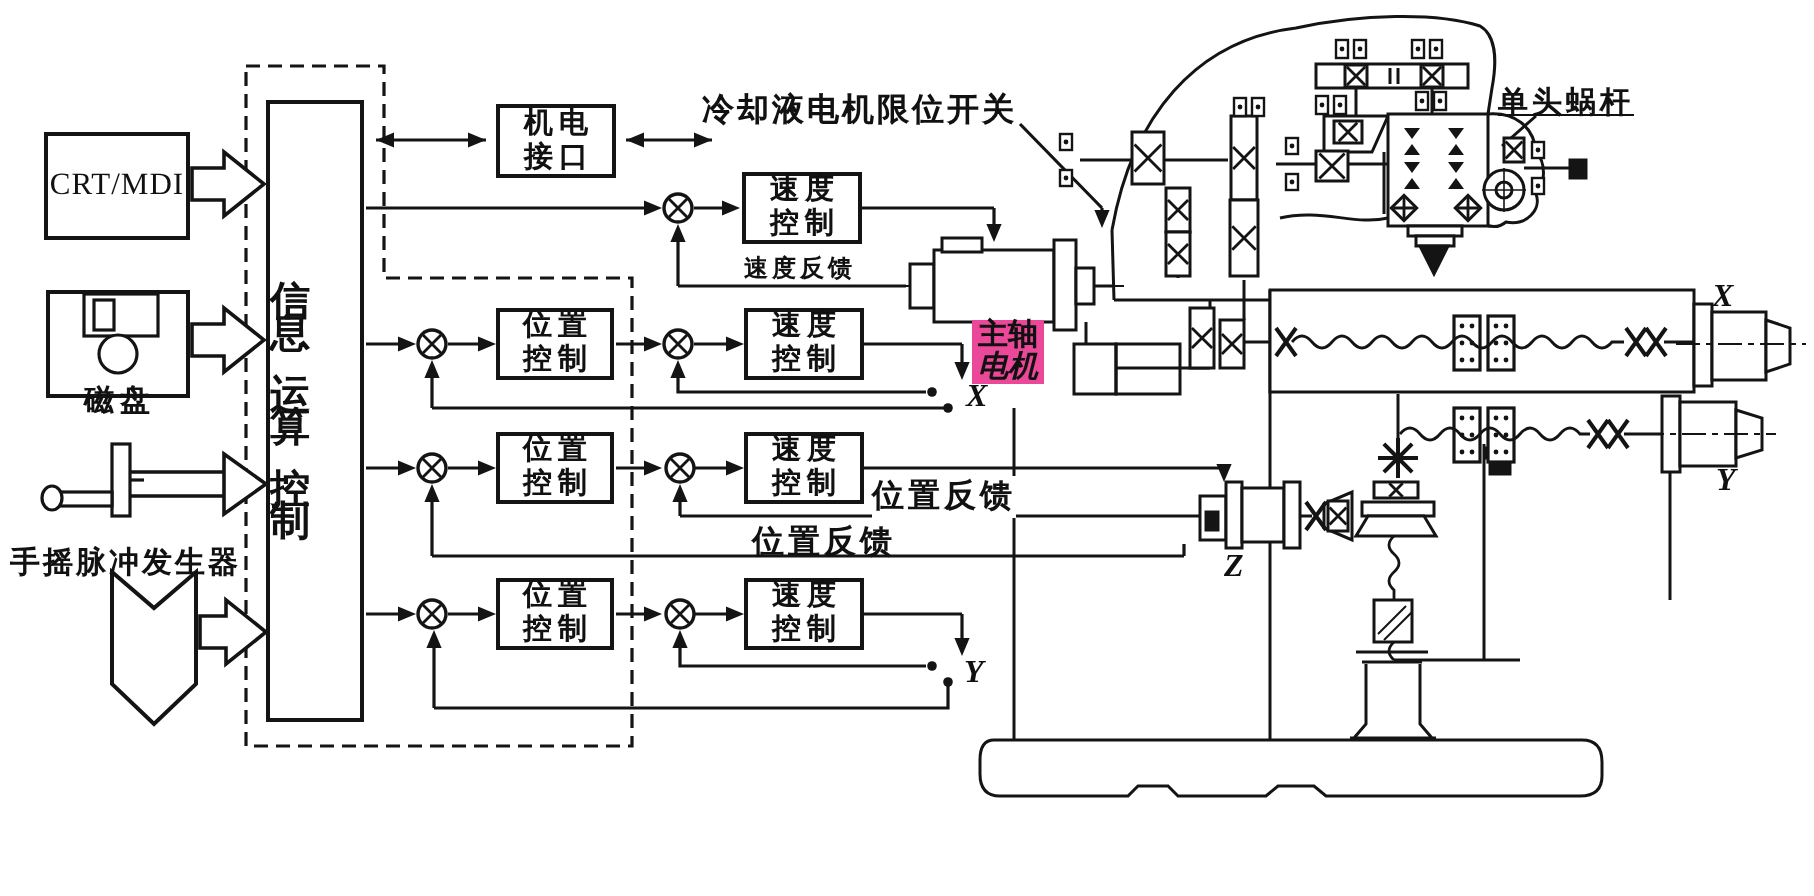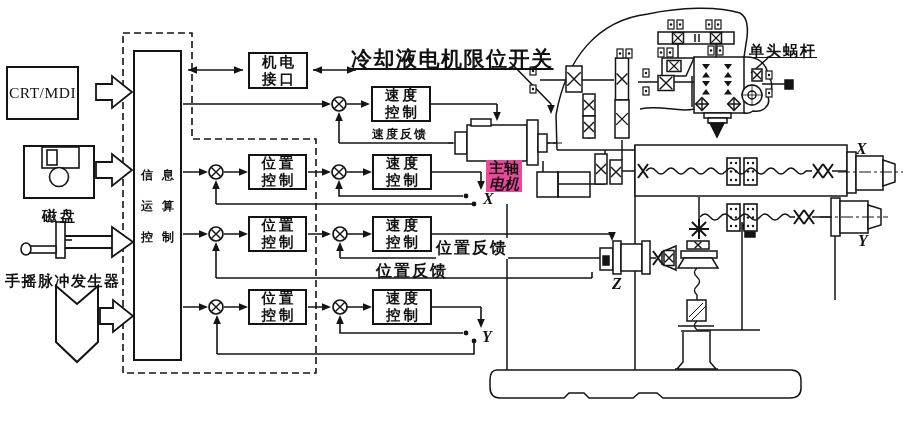--- a/index.html
+++ b/index.html
@@ -5,21 +5,21 @@
   html,body{margin:0;padding:0;background:#e8e8e8;}
   .stage{position:relative;width:907px;height:448px;background:#fff;overflow:hidden;
          font-family:"Liberation Serif","DejaVu Serif",serif;color:#111;}
   svg{position:absolute;left:0;top:0;z-index:1;}
   .box{position:absolute;z-index:2;border:2px solid #141414;background:#fff;
        display:flex;flex-direction:column;align-items:center;justify-content:center;
        font-weight:bold;}
   .box .l{font-size:14.5px;line-height:17px;letter-spacing:3px;margin-right:-3px;white-space:nowrap;}
   .ctrlbox{position:absolute;z-index:2;border:2.5px solid #141414;background:#fff;
        display:flex;flex-direction:column;align-items:center;justify-content:center;gap:15px;font-weight:bold;}
-  .ctrlbox .l{font-size:12px;letter-spacing:9px;margin-right:-9px;line-height:16px;}
+  .ctrlbox .l{font-size:20px;letter-spacing:9px;margin-right:-9px;line-height:16px;}
   .lbl{position:absolute;z-index:2;font-weight:bold;white-space:nowrap;}
   .ax{position:absolute;z-index:3;font-style:italic;font-weight:bold;
       font-family:"Liberation Serif","DejaVu Serif",serif;font-size:16px;}
   .cap{position:absolute;z-index:2;font-weight:bold;font-size:17px;letter-spacing:1px;white-space:nowrap;}
 </style>
 </head>
 <body>
 
 <div class="stage">
 
@@ -338,25 +338,25 @@
         <polygon points="612,241 608.2,232 615.8,232" fill="#141414"></polygon>
         <polygon points="481,328 477.2,319 484.8,319" fill="#141414"></polygon>
         <polygon points="551,114 547.2,105 554.8,105" fill="#141414"></polygon>
         <polygon points="188,70 197,66.2 197,73.8" fill="#141414"></polygon>
         <polygon points="243,70 234,66.2 234,73.8" fill="#141414"></polygon>
         <polygon points="313,70 322,66.2 322,73.8" fill="#141414"></polygon>
         <polygon points="356,70 347,66.2 347,73.8" fill="#141414"></polygon>
       </g>
 </svg>
 
-<div class="box" style="left:6px;top:66px;width:69px;height:50px;">
+<div class="box" style="left:22px;top:66px;width:69px;height:50px;">
   <span style="font-size:15.5px;font-weight:normal;letter-spacing:0.5px;">CRT/MDI</span>
 </div>
 <div class="box" style="left:23px;top:145px;width:68px;height:50px;background:transparent;border-width:2px;"></div>
-<div class="lbl" style="left:38px;top:207px;width:44px;text-align:center;font-size:15px;letter-spacing:3px;">磁盘</div>
+<div class="lbl" style="left:38px;top:191px;width:44px;text-align:center;font-size:15px;letter-spacing:3px;">磁盘</div>
 <div class="lbl" style="left:5px;top:260px;font-size:15px;letter-spacing:1.5px;margin-top:12px;">手摇脉冲发生器</div>
 
 <div class="ctrlbox" style="left:133px;top:50px;width:45px;height:307px;">
   <span class="l">信息</span>
   <span class="l">运算</span>
   <span class="l">控制</span>
 </div>
 
 <div class="box" style="left:248px;top:52px;width:56px;height:33px;">
   <span class="l">机电</span>
@@ -388,21 +388,21 @@
 
 <div class="box" style="left:248px;top:289px;width:55px;height:32px;">
   <span class="l">位置</span>
   <span class="l">控制</span>
 </div>
 <div class="box" style="left:372px;top:289px;width:56px;height:32px;">
   <span class="l">速度</span>
   <span class="l">控制</span>
 </div>
 
-<div class="lbl" style="left:351px;top:45px;font-size:21px;letter-spacing:1.5px;text-decoration:underline;">冷却液电机限位开关</div>
+<div class="lbl" style="left:351px;top:45px;font-size:16px;letter-spacing:1.5px;">冷却液电机限位开关</div>
 <div class="lbl" style="left:372px;top:126px;font-size:12px;letter-spacing:2px;">速度反馈</div>
 <div class="lbl" style="left:436px;top:238px;font-size:16px;letter-spacing:2px;background:#fff;">位置反馈</div>
 <div class="lbl" style="left:376px;top:261px;font-size:16px;letter-spacing:2px;">位置反馈</div>
 <div class="lbl" style="left:486px;top:160px;width:36px;text-align:center;font-size:15px;line-height:16px;background:#ec4899;">
   <span style="display:block;">主轴</span>
   <span style="display:block;font-style:italic;">电机</span>
 </div>
 <div class="lbl" style="left:749px;top:42px;font-size:15px;letter-spacing:2px;text-decoration:underline;">单头蜗杆</div>
 
 <div class="ax" style="left:483px;top:190px;">X</div>

